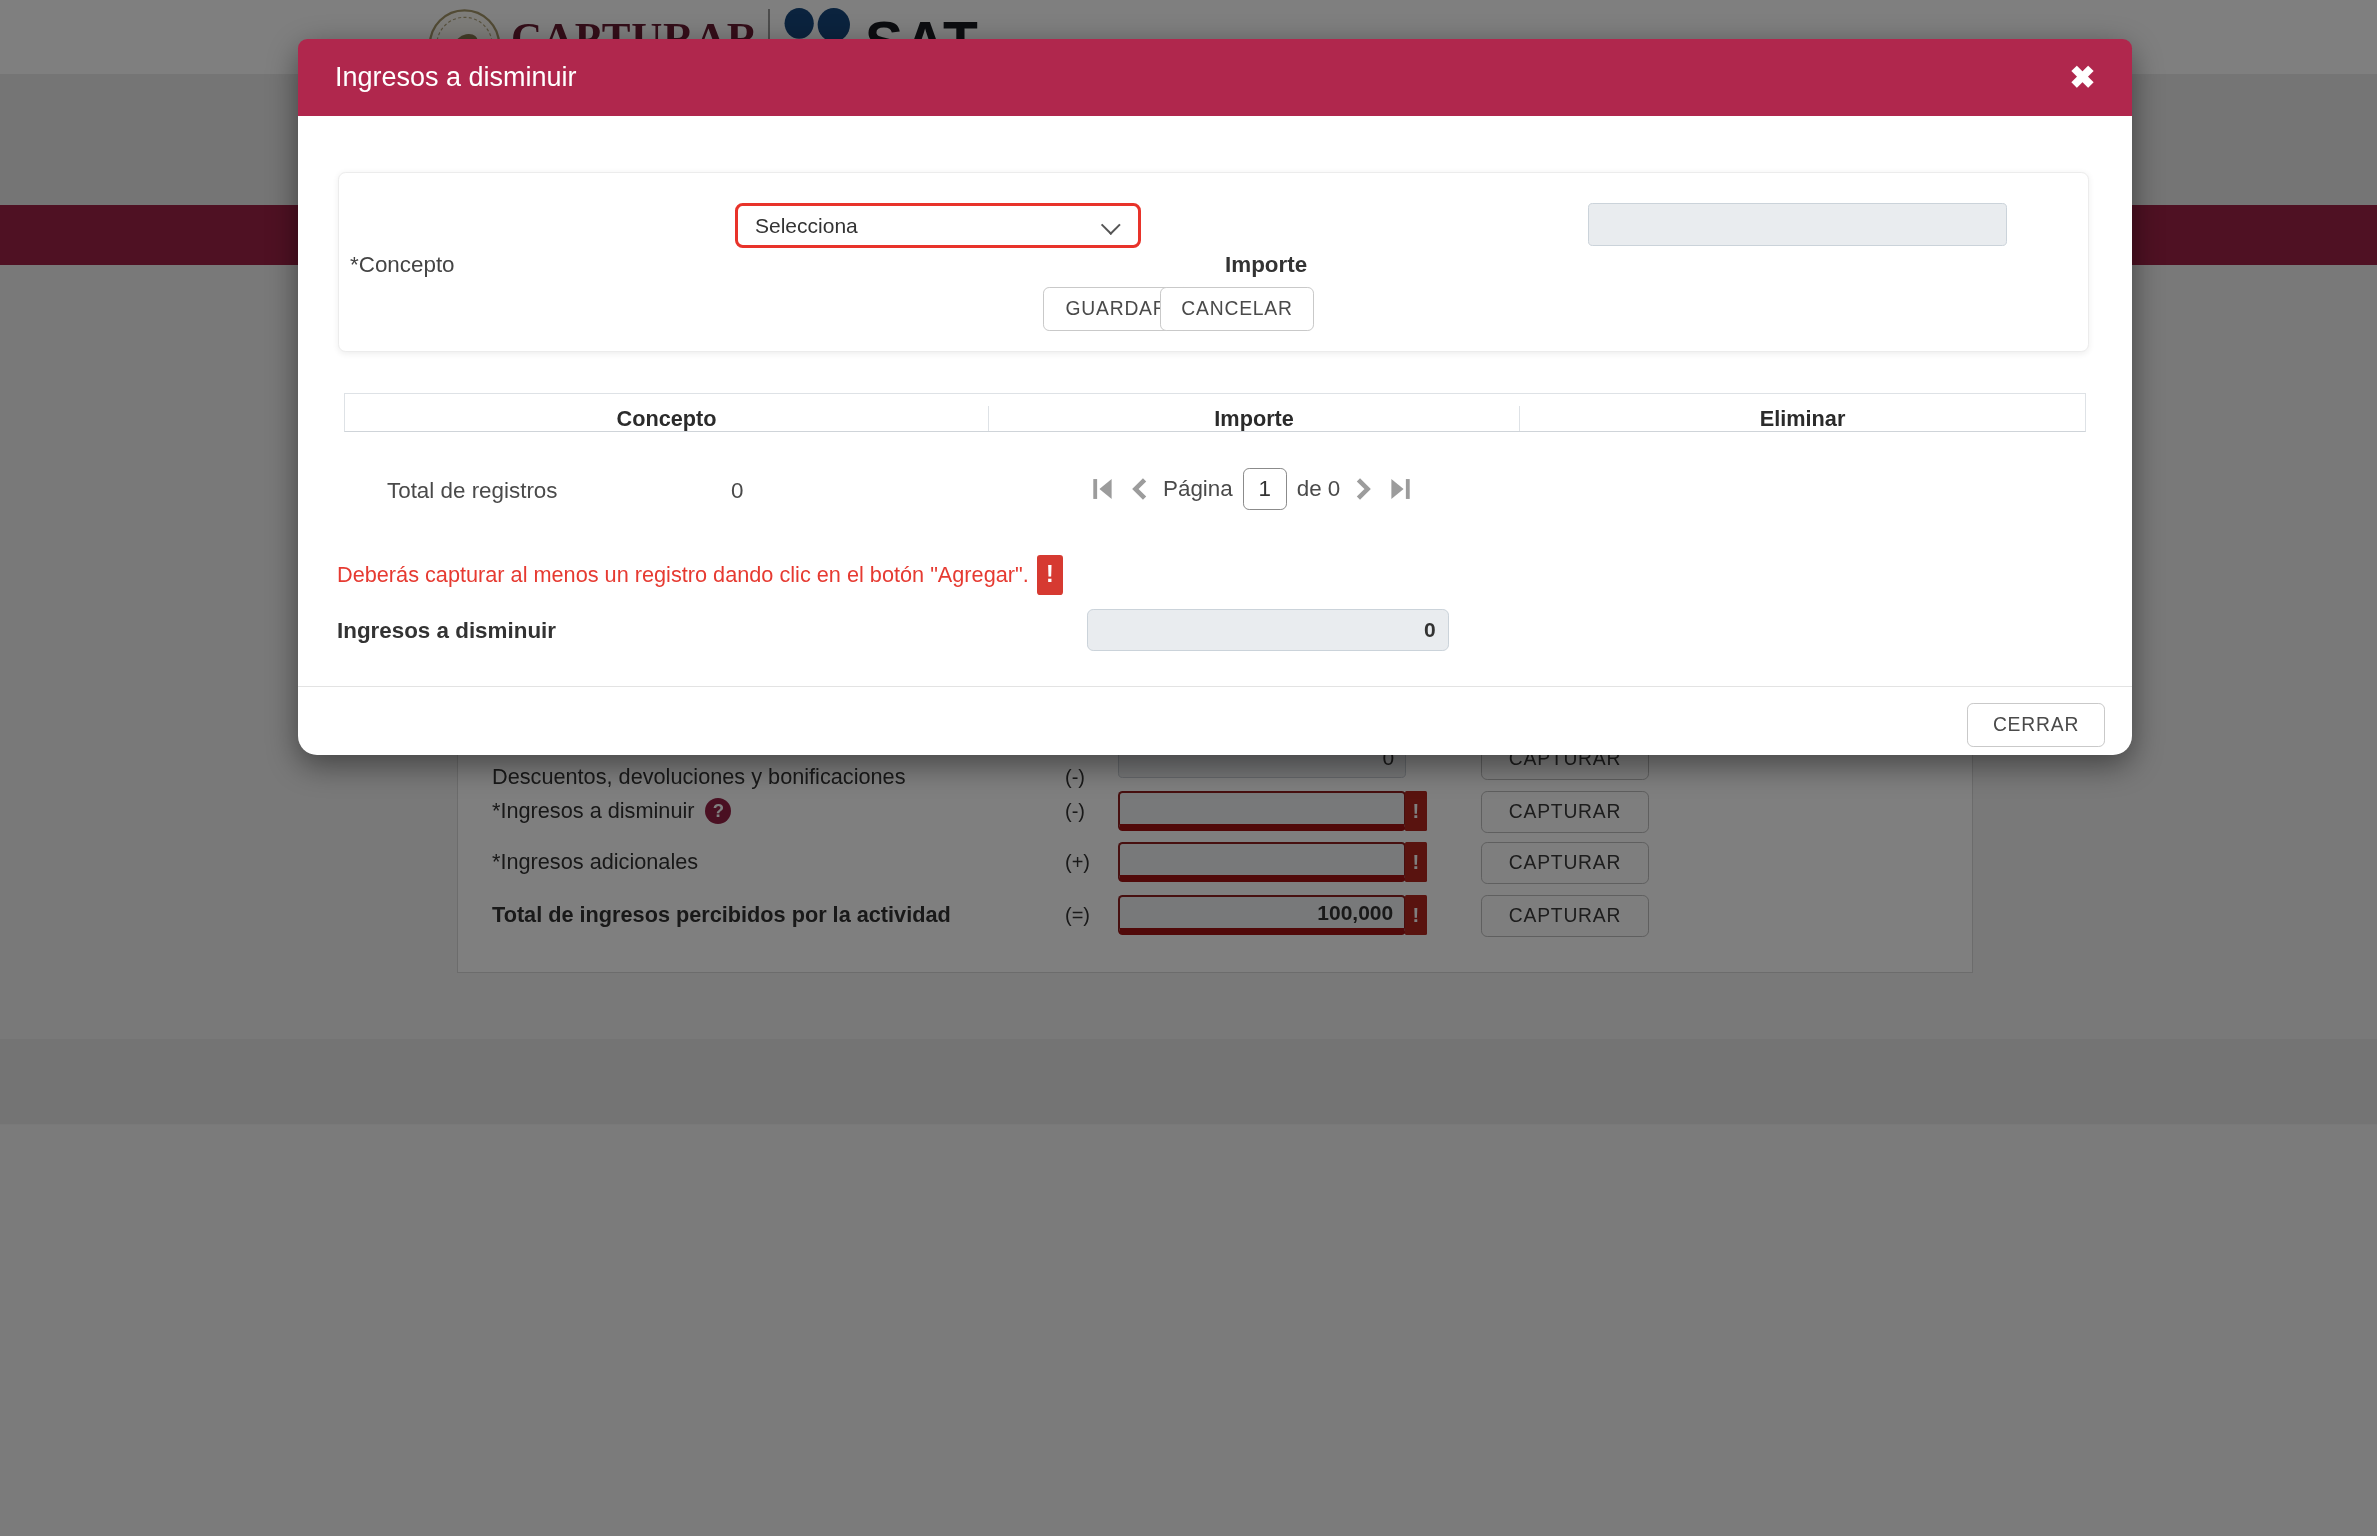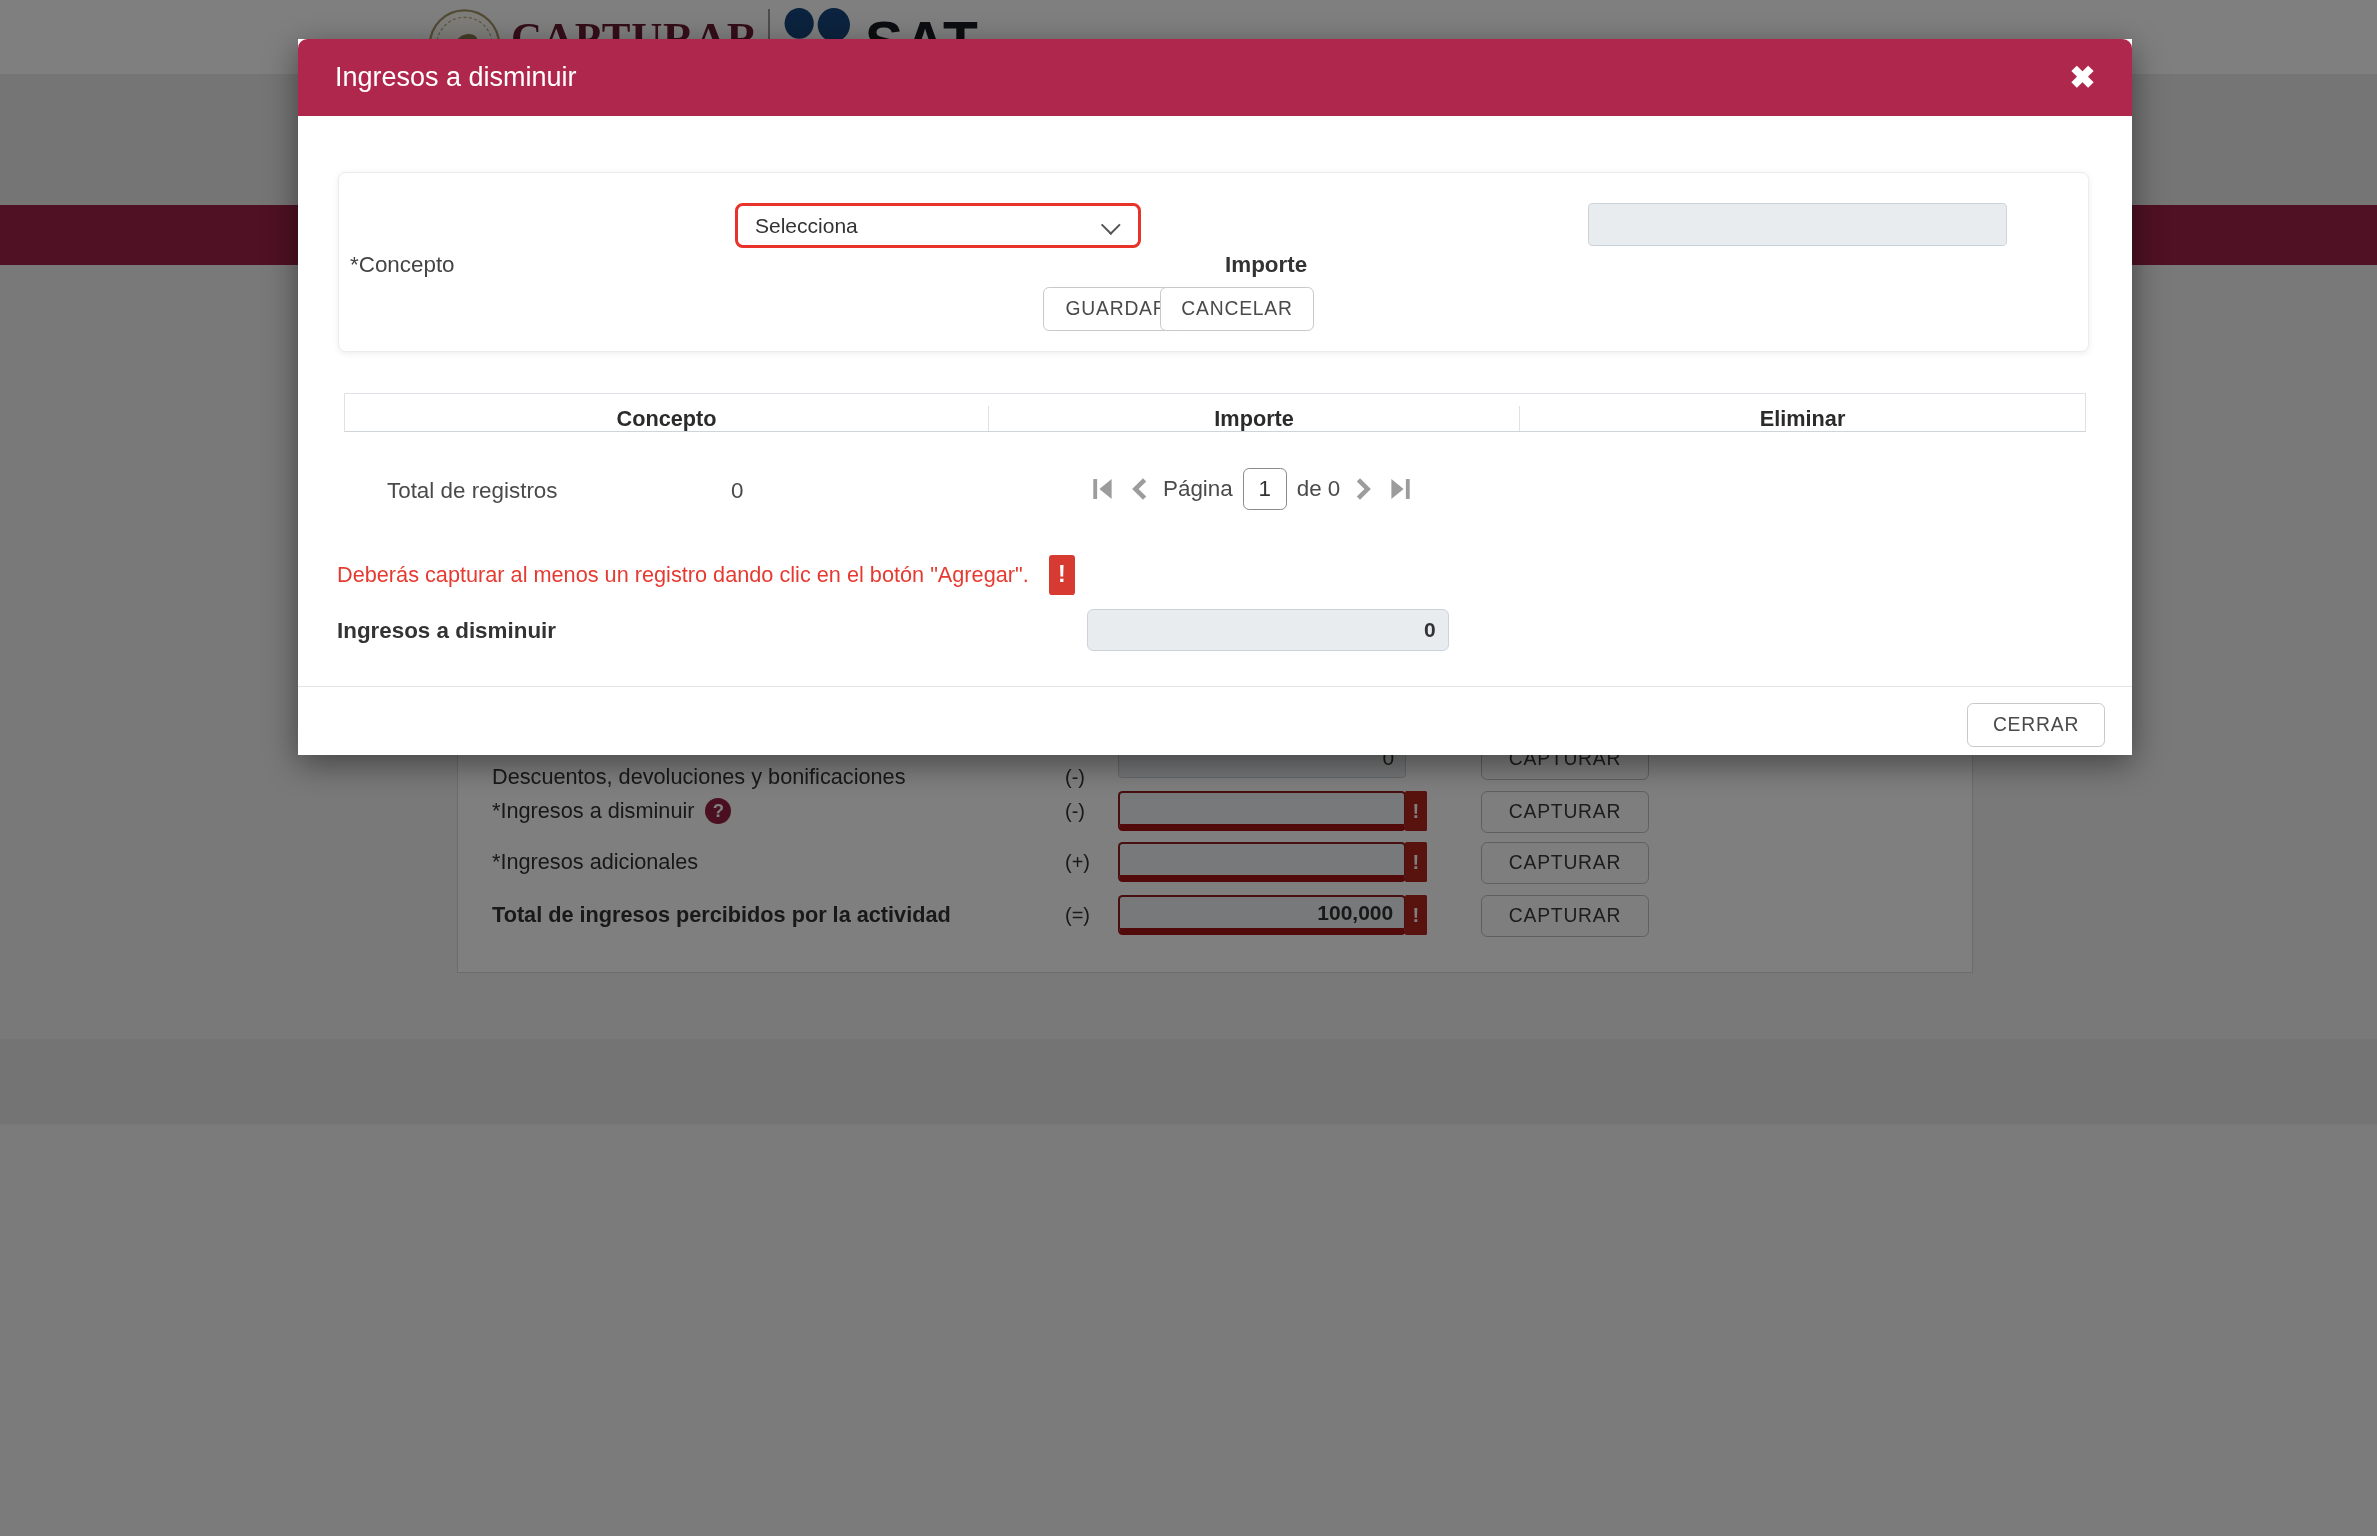--- a/index.html
+++ b/index.html
@@ -35,21 +35,21 @@
     display:flex;align-items:center;justify-content:center;border-radius:1.5px;}
   .bg-btn{left:1481px;width:166px;background:#fdfdfd;border:1.5px solid #bfbfbf;border-radius:6.2px;
     display:flex;align-items:center;justify-content:center;font-size:19.3px;color:#3a3a3a;letter-spacing:0.8px;}
   .help-circle{width:26px;height:26px;border-radius:50%;background:#942045;color:#fff;font-weight:700;
     font-size:18.6px;display:flex;align-items:center;justify-content:center;margin-left:10.8px;}
 
   
   .overlay{left:0;top:0;width:2377px;height:1536px;background:rgba(0,0,0,0.5);z-index:10;}
 
   
-  .modal{left:298px;top:39px;width:1834px;height:716px;background:#ffffff;border-radius:0;
+  .modal{left:298px;top:39px;width:1834px;height:716px;background:#ffffff;border-radius:19px;
     box-shadow:0 9.3px 31px rgba(0,0,0,.45);z-index:20;}
   .modal-header{left:0;top:0;width:1834px;height:77px;border-radius:9.3px 9.3px 0 0;
     display:flex;align-items:center;}
   .modal-title{margin-left:37px;color:#ffffff;font-size:27px;}
   .modal-close{position:absolute;right:28px;top:17px;width:43px;height:43px;color:#ffffff;
     font-size:31px;font-weight:700;display:flex;align-items:center;justify-content:center;cursor:pointer;}
 
   .inner-card{left:40px;top:133px;width:1749px;height:178px;background:#fff;border:0.8px solid #ececec;
     border-radius:7.7px;box-shadow:0 1.5px 6.2px rgba(0,0,0,.07);}
   .concepto-label{left:52px;top:203px;height:46px;font-size:22.4px;color:#444;display:flex;align-items:center;}
@@ -74,21 +74,21 @@
   .col-c{width:37%;} .col-i{width:30.5%;} .col-e{width:32.5%;}
 
   .total-label{left:89px;top:430px;height:43px;font-size:22.4px;color:#4a4a4a;display:flex;align-items:center;}
   .total-value{left:433px;top:430px;height:43px;font-size:22.4px;color:#4a4a4a;display:flex;align-items:center;}
 
   .pagination{left:793px;top:424px;height:51px;display:flex;align-items:center;gap:10px;color:#4a4a4a;font-size:22.4px;}
   .pg-ico{width:26px;height:26px;display:block;}
   .page-input{width:42px;height:40px;border:1.5px solid #8b8b8b;border-radius:6.2px;display:flex;align-items:center;
     justify-content:center;font-size:22.4px;color:#333;background:#fff;}
 
-  .warning{left:39px;top:514px;height:43px;display:flex;align-items:center;gap:20px;}
+  .warning{left:39px;top:514px;height:43px;display:flex;align-items:center;gap:8px;}
   .warning-text{color:#e63a31;font-size:21.7px;}
   .warn-badge{width:26px;height:40px;background:#d63a31;border-radius:3.1px;color:#fff;font-weight:700;
     font-size:23px;display:flex;align-items:center;justify-content:center;}
 
   .sum-label{left:39px;top:570px;height:43px;font-size:22.4px;font-weight:700;color:#333;display:flex;align-items:center;}
   .sum-input{left:789px;top:570px;width:362px;height:42px;background:#e9ecef;border:0.8px solid #cbd3da;
     border-radius:6.2px;display:flex;align-items:center;justify-content:flex-end;padding-right:12.4px;
     box-sizing:border-box;font-size:21px;font-weight:600;color:#333;}
 
   .modal-footer-line{left:0;top:647px;width:1834px;height:0.8px;background:#e3e3e3;}

